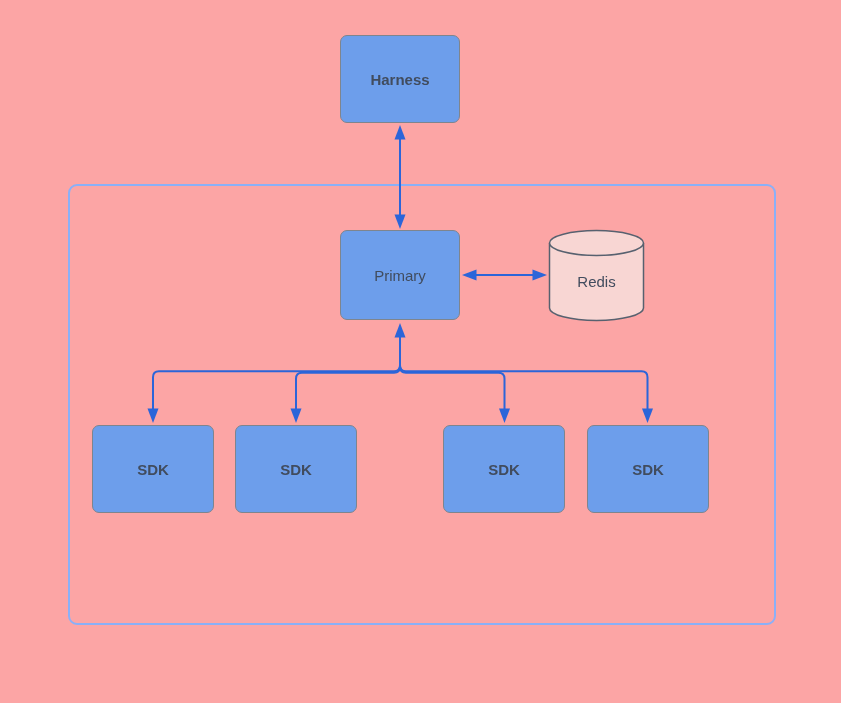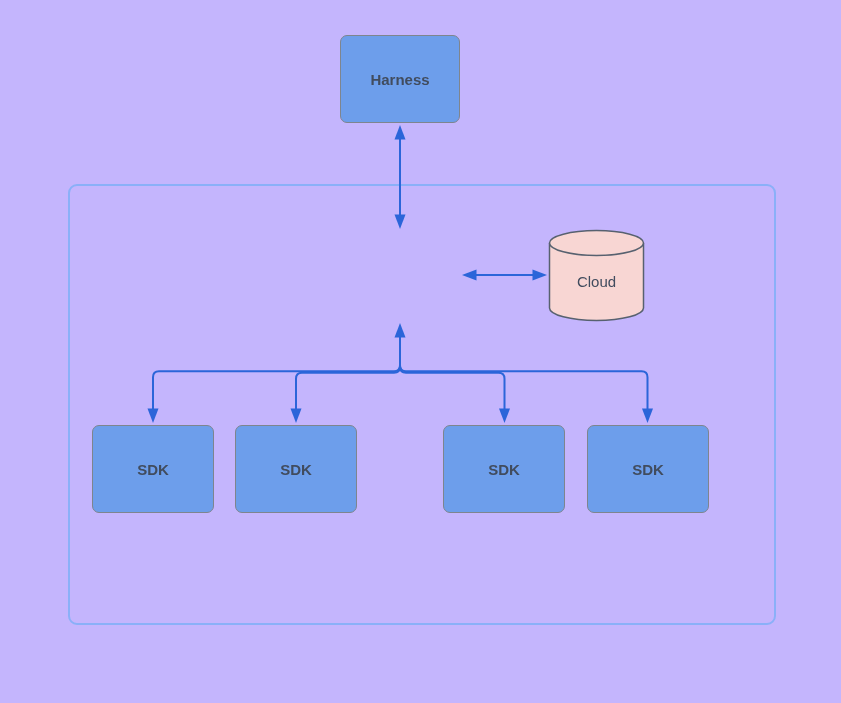--- a/index.html
+++ b/index.html
@@ -5,21 +5,21 @@
   html, body {
     margin: 0;
     padding: 0;
     background: #ffffff;
     font-family: "Liberation Sans", sans-serif;
   }
   #canvas {
     position: relative;
     width: 841px;
     height: 703px;
-    background: #c4b5fd;
+    background: #fca5a5;
     overflow: hidden;
   }
   .container-box {
     position: absolute;
     left: 68px;
     top: 184px;
     width: 708px;
     height: 441px;
     border: 2px solid #8ab0f8;
     border-radius: 9px;
@@ -117,27 +117,30 @@
       <polygon class="edge-head" points="296,423 290.5,408.5 301.5,408.5"></polygon>
       <polygon class="edge-head" points="504.5,423 499,408.5 510,408.5"></polygon>
       <polygon class="edge-head" points="647.5,423 642,408.5 653,408.5"></polygon>
     </g>
   </svg>
 
   <div class="node bold node-harness">
     <span>Harness</span>
   </div>
 
+  <div class="node node-primary">
+    <span>Primary</span>
+  </div>
 
   <div class="node-redis">
     <svg width="97" height="94" viewBox="0 0 97 94" xmlns="http://www.w3.org/2000/svg">
       <path d="M 1.5 14 L 1.5 79 A 47 12.5 0 0 0 95.5 79 L 95.5 14" fill="#f8d6d3" stroke="#57616f" stroke-width="1.5"></path>
       <ellipse cx="48.5" cy="14" rx="47" ry="12.5" fill="#f8d6d3" stroke="#57616f" stroke-width="1.5"></ellipse>
     </svg>
-    <div class="cyl-label">Cloud</div>
+    <div class="cyl-label">Redis</div>
   </div>
 
   <div class="node node-sdk node-sdk-1">
     <span>SDK</span>
   </div>
   <div class="node node-sdk node-sdk-2">
     <span>SDK</span>
   </div>
   <div class="node node-sdk node-sdk-3">
     <span>SDK</span>

